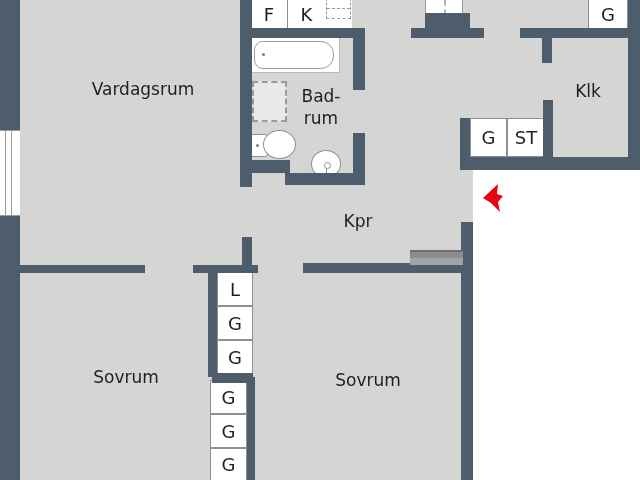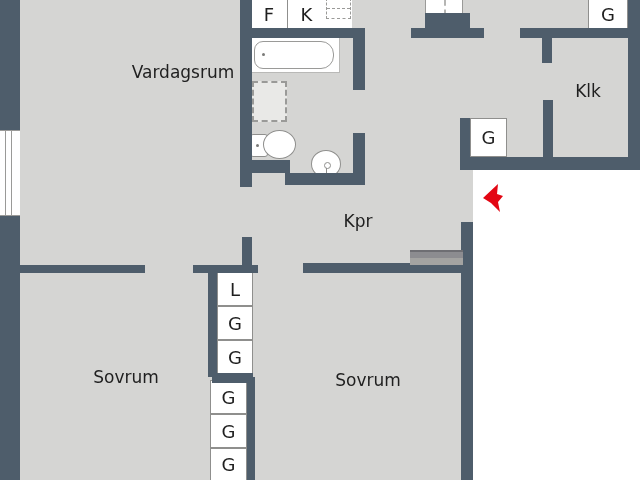--- a/index.html
+++ b/index.html
@@ -63,20 +63,23 @@
     <div style="position:absolute;left:50%;top:0;bottom:0;border-left:2px dashed #b5b5b3;"></div>
   </div>
 
   <div class="wbox cut-top" style="left:588px;top:0;width:40px;height:29px;">
     <span>G</span>
   </div>
 
   <div class="wbox" style="left:470px;top:118px;width:37px;height:39px;">
     <span>G</span>
   </div>
+  <div class="wbox" style="left:507px;top:118px;width:38px;height:39px;">
+    <span>ST</span>
+  </div>
 
   <div class="wbox" style="left:217px;top:272px;width:36px;height:34px;">
     <span>L</span>
   </div>
   <div class="wbox" style="left:217px;top:306px;width:36px;height:34px;">
     <span>G</span>
   </div>
   <div class="wbox" style="left:217px;top:340px;width:36px;height:34px;">
     <span>G</span>
   </div>
@@ -127,19 +130,23 @@
 
   <div class="fixture" style="left:410px;top:250px;width:53px;height:15px;background:#a3a3a1;
        border-top:2px solid #6e6e73;">
     <div style="position:absolute;left:0;right:0;top:0;height:6px;background:#8c8c90;"></div>
   </div>
 
   <svg style="position:absolute;left:481px;top:182px;" width="24" height="32" viewBox="0 0 24 32">
     <path d="M2 16 L17 2 L16 12 L22 14 L17 20 L19 30 L10 21 Z" fill="#e30613"></path>
   </svg>
 
-  <div class="lbl" style="left:143px;top:72px;margin-left:40px;">Vardagsrum</div>
+  <div class="lbl" style="left:143px;top:89px;">Vardagsrum</div>
+  <div class="lbl" style="left:321px;top:107px;line-height:22px;">
+    <div>Bad-</div>
+    <div>rum</div>
+  </div>
   <div class="lbl" style="left:358px;top:221px;">Kpr</div>
   <div class="lbl" style="left:588px;top:91px;">Klk</div>
   <div class="lbl" style="left:126px;top:377px;">Sovrum</div>
   <div class="lbl" style="left:368px;top:380px;">Sovrum</div>
 
 </div>
 
 </body></html>

